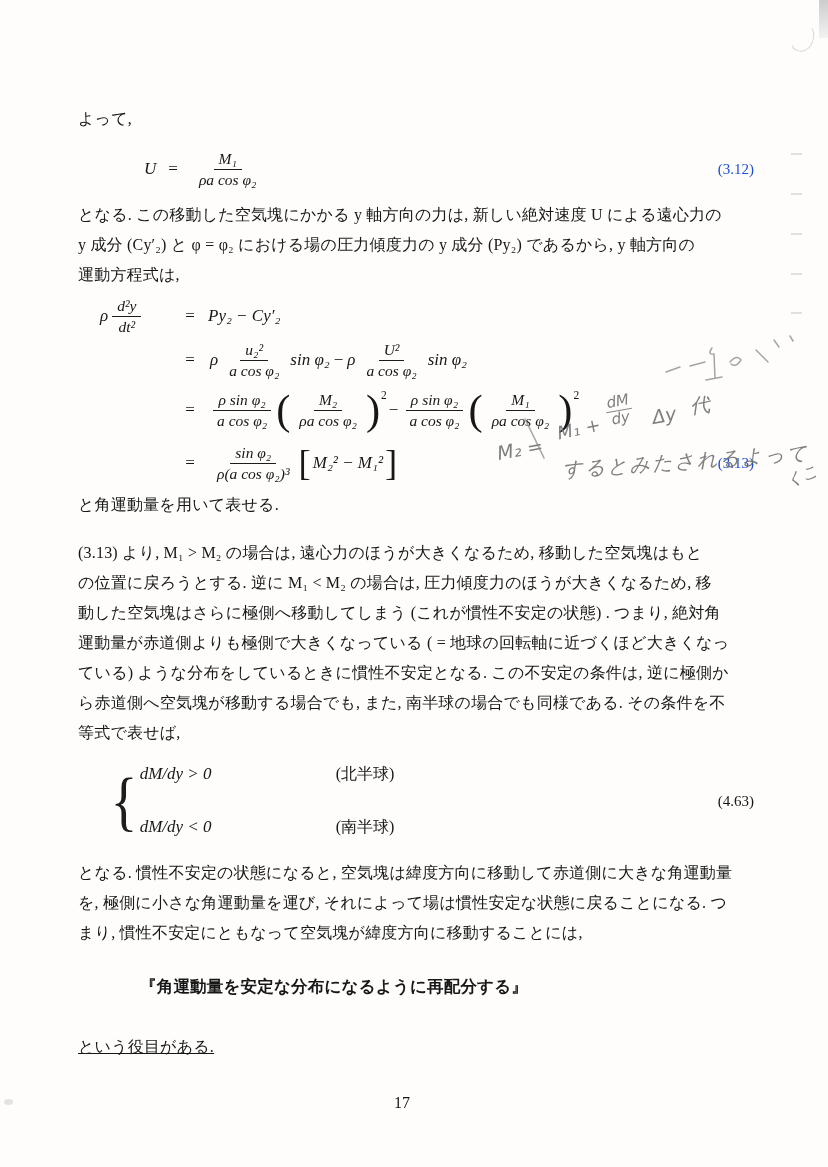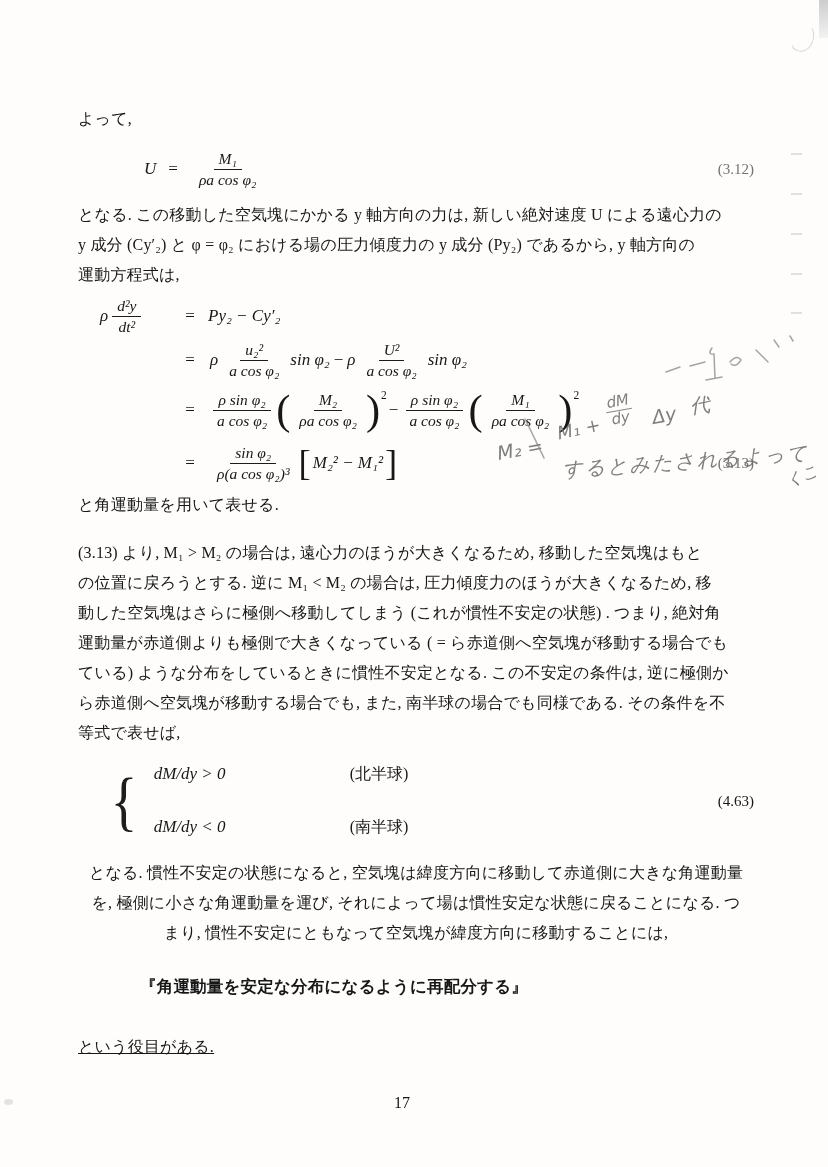--- a/index.html
+++ b/index.html
@@ -20,40 +20,40 @@
   .frac .num { padding:0 5px 1px; border-bottom:1.4px solid #1c1c1c; }
   .frac .den { padding:1px 5px 0; }
 
   
   .eq312 { display:flex; align-items:center; margin:8px 0 4px; min-height:54px;
            padding-left:66px; font-size:17px; }
   .eqblock { margin-top:4px; }
   .eqrow { display:flex; align-items:center; min-height:44px; padding-left:22px; font-size:17px; }
   .eqrow .lhs { width:72px; display:inline-flex; align-items:center; }
   .eqrow .rel { width:36px; text-align:center; font-style:normal; }
-  .eqtag { margin-left:auto; font-size:15px; font-style:normal; color:#737373; }
+  .eqtag { margin-left:auto; font-size:15px; font-style:normal; color:#1d4ed8; }
   .bp { font-style:normal; font-weight:300; font-size:250%; line-height:0; vertical-align:middle; }
   .psup { font-style:normal; font-size:11.5px; position:relative; top:-15px; margin-left:1px; }
   .bk { font-style:normal; font-weight:300; font-size:215%; line-height:0; vertical-align:middle; }
   .term { margin:0 2px; }
 
   
   .eq314 { position:relative; display:flex; align-items:center; margin-top:12px;
            min-height:82px; padding-left:30px; font-size:17px; }
   .brace { font-weight:200; font-size:66px; line-height:0.9; transform:scaleX(0.85);
            font-style:normal; color:#1d1d1d; }
-  .cases { display:flex; flex-direction:column; gap:32px; margin-left:14px; }
+  .cases { display:flex; flex-direction:column; gap:32px; }
   .case-row { display:flex; align-items:baseline; }
   .case-row .cmath { width:196px; }
   .case-label { font-style:normal; font-size:16px; }
   .tag-abs { position:absolute; right:0; top:50%; transform:translateY(-50%);
              font-size:15px; }
 
   .after-eq { margin-top:2px; }
-  .para { margin-top:16px;text-align:center; }
+  .para { margin-top:16px; }
   .para2 { margin-top:18px; }
   .quote { margin-top:24px; padding-left:62px; font-weight:600; font-size:16.5px; }
   .closing { margin-top:30px;text-decoration:underline; }
   .pagenum { margin-top:32px; text-align:center; margin-left:-28px; font-size:16px; }
 
   
   .hw { position:absolute; color:#6e6e6e; font-family:"DejaVu Sans",sans-serif;
         font-style:italic; pointer-events:none; opacity:0.88; white-space:nowrap; }
   .hw-frac { display:inline-flex; flex-direction:column; align-items:center;
              font-size:15px; line-height:1.05; }
@@ -176,21 +176,21 @@
         <span class="eqtag">(3.13)</span>
       </div>
     </div>
 
     <div class="bline after-eq">と角運動量を用いて表せる.</div>
 
     <div class="para2">
       <div class="bline">(3.13) より, M₁ &gt; M₂ の場合は, 遠心力のほうが大きくなるため, 移動した空気塊はもと</div>
       <div class="bline">の位置に戻ろうとする. 逆に M₁ &lt; M₂ の場合は, 圧力傾度力のほうが大きくなるため, 移</div>
       <div class="bline">動した空気塊はさらに極側へ移動してしまう (これが慣性不安定の状態) . つまり, 絶対角</div>
-      <div class="bline">運動量が赤道側よりも極側で大きくなっている ( = ら赤道側へ空気塊が移動する場合でも</div>
+      <div class="bline">運動量が赤道側よりも極側で大きくなっている ( = 地球の回転軸に近づくほど大きくなっ</div>
       <div class="bline">ている) ような分布をしているときに慣性不安定となる. この不安定の条件は, 逆に極側か</div>
       <div class="bline">ら赤道側へ空気塊が移動する場合でも, また, 南半球の場合でも同様である. その条件を不</div>
       <div class="bline">等式で表せば,</div>
     </div>
 
     <div class="eq314">
       <span class="brace">{</span>
       <div class="cases">
         <div class="case-row">
           <span class="mi cmath">dM/dy &gt; 0</span>

